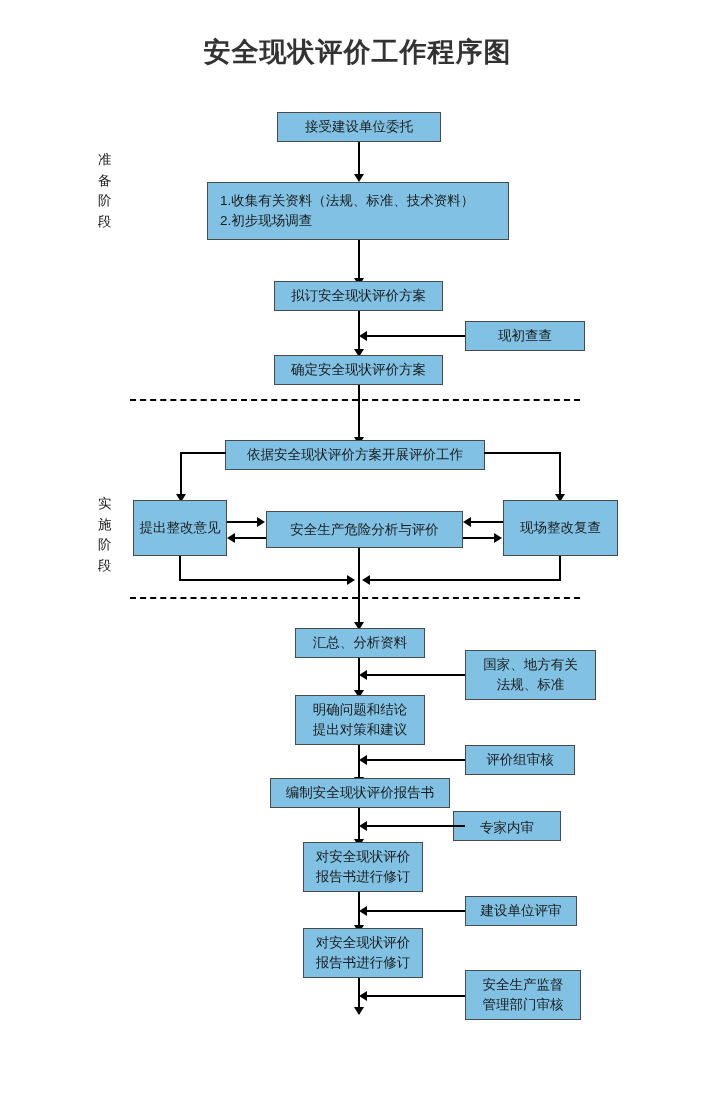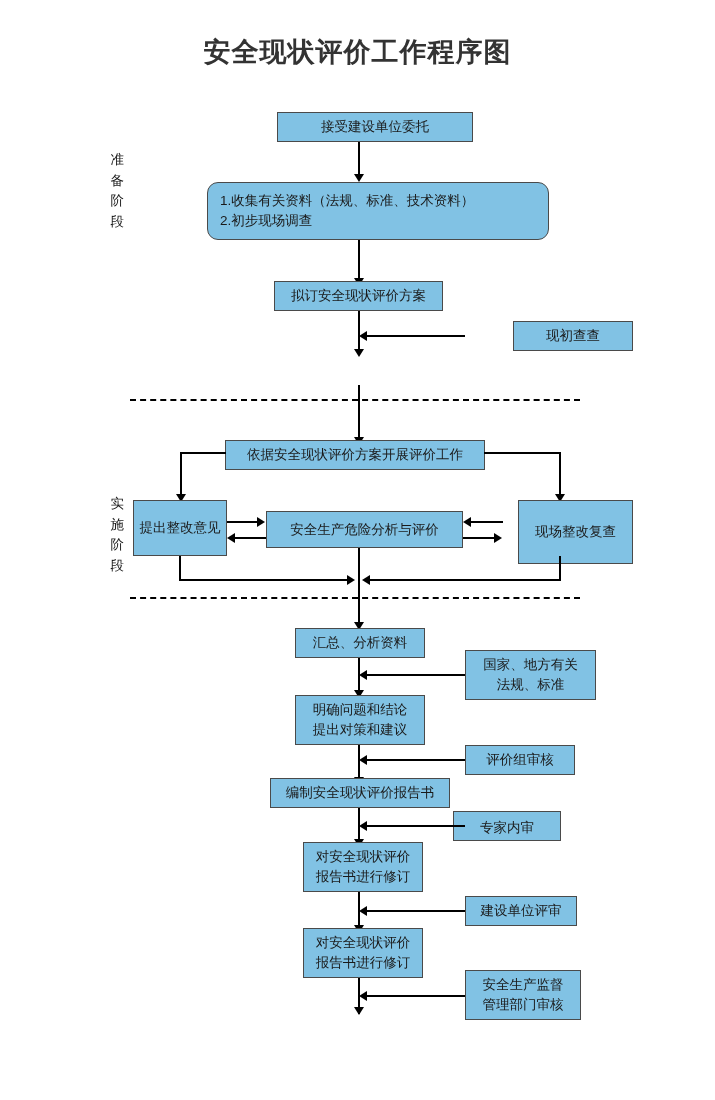--- a/index.html
+++ b/index.html
@@ -52,21 +52,21 @@
   .node .inner {
     width: 100%;
     white-space: pre-line;
   }
   .stage-label {
     position: absolute;
     width: 26px;
     font-size: 13.5px;
     line-height: 1.52;
     color: #1a1a1a;
-    text-align: right;
+    text-align: left;
     word-break: break-all;
     font-family: Liberation Sans, sans-serif;
   }
   .ln {
     position: absolute;
     background: #000000;
   }
   .ln.h { height: 2px; }
   .ln.v { width: 2px; }
   .arrow {
@@ -98,45 +98,48 @@
 </head>
 <body>
 
 <div id="page">
 
   <div id="title">安全现状评价工作程序图</div>
 
   <div class="stage-label" style="left:98px; top:150px;">准备阶段</div>
   <div class="stage-label" style="left:98px; top:494px;">实施阶段</div>
 
-  <div class="node" style="left:277px; top:112px; width:196px; height:30px;justify-content:center;">
+  <div class="node" style="left:277px; top:112px; width:164px; height:30px;justify-content:center;">
     <span class="inner">接受建设单位委托</span>
   </div>
   <div class="ln v" style="left:358px; top:142px; height:34px;"></div>
   <div class="arrow down" style="left:354px; top:174px;"></div>
 
-  <div class="node left-align" style="left:207px; top:182px; width:342px; height:58px;border-radius:11px;">
+  <div class="node left-align" style="left:207px; top:182px; width:302px; height:58px;">
     <span class="inner">1.收集有关资料（法规、标准、技术资料）
 2.初步现场调查</span>
   </div>
   <div class="ln v" style="left:358px; top:240px; height:40px;"></div>
   <div class="arrow down" style="left:354px; top:278px;"></div>
 
   <div class="node" style="left:274px; top:281px; width:169px; height:30px;">
     <span class="inner">拟订安全现状评价方案</span>
   </div>
   <div class="ln v" style="left:358px; top:311px; height:44px;"></div>
   <div class="arrow down" style="left:354px; top:349px;"></div>
 
-  <div class="node" style="left:465px; top:321px; width:120px; height:30px;margin-left:48px;">
+  <div class="node" style="left:465px; top:321px; width:120px; height:30px;">
     <span class="inner">现初查查</span>
   </div>
   <div class="ln h" style="left:366px; top:335px; width:99px;"></div>
   <div class="arrow left" style="left:359px; top:331px;"></div>
 
+  <div class="node" style="left:274px; top:355px; width:169px; height:30px;">
+    <span class="inner">确定安全现状评价方案</span>
+  </div>
 
   <div class="divider" style="left:130px; top:399px; width:450px;"></div>
   <div class="ln v" style="left:358px; top:385px; height:62px;"></div>
   <div class="arrow down" style="left:354px; top:437px;"></div>
 
   <div class="node" style="left:225px; top:440px; width:260px; height:30px;">
     <span class="inner">依据安全现状评价方案开展评价工作</span>
   </div>
 
   <div class="ln h" style="left:180px; top:452px; width:46px;"></div>
@@ -146,21 +149,21 @@
   <div class="ln h" style="left:484px; top:452px; width:77px;"></div>
   <div class="ln v" style="left:559px; top:452px; height:46px;"></div>
   <div class="arrow down" style="left:555px; top:494px;"></div>
 
   <div class="node" style="left:266px; top:511px; width:197px; height:37px;">
     <span class="inner">安全生产危险分析与评价</span>
   </div>
   <div class="node" style="left:133px; top:500px; width:94px; height:56px;">
     <span class="inner">提出整改意见</span>
   </div>
-  <div class="node" style="left:518px; top:500px; width:115px; height:64px;">
+  <div class="node" style="left:503px; top:500px; width:115px; height:56px;">
     <span class="inner">现场整改复查</span>
   </div>
 
   <div class="ln h" style="left:227px; top:521px; width:32px;"></div>
   <div class="arrow right" style="left:257px; top:517px;"></div>
   <div class="ln h" style="left:234px; top:537px; width:32px;"></div>
   <div class="arrow left" style="left:227px; top:533px;"></div>
 
   <div class="ln h" style="left:470px; top:521px; width:33px;"></div>
   <div class="arrow left" style="left:463px; top:517px;"></div>

